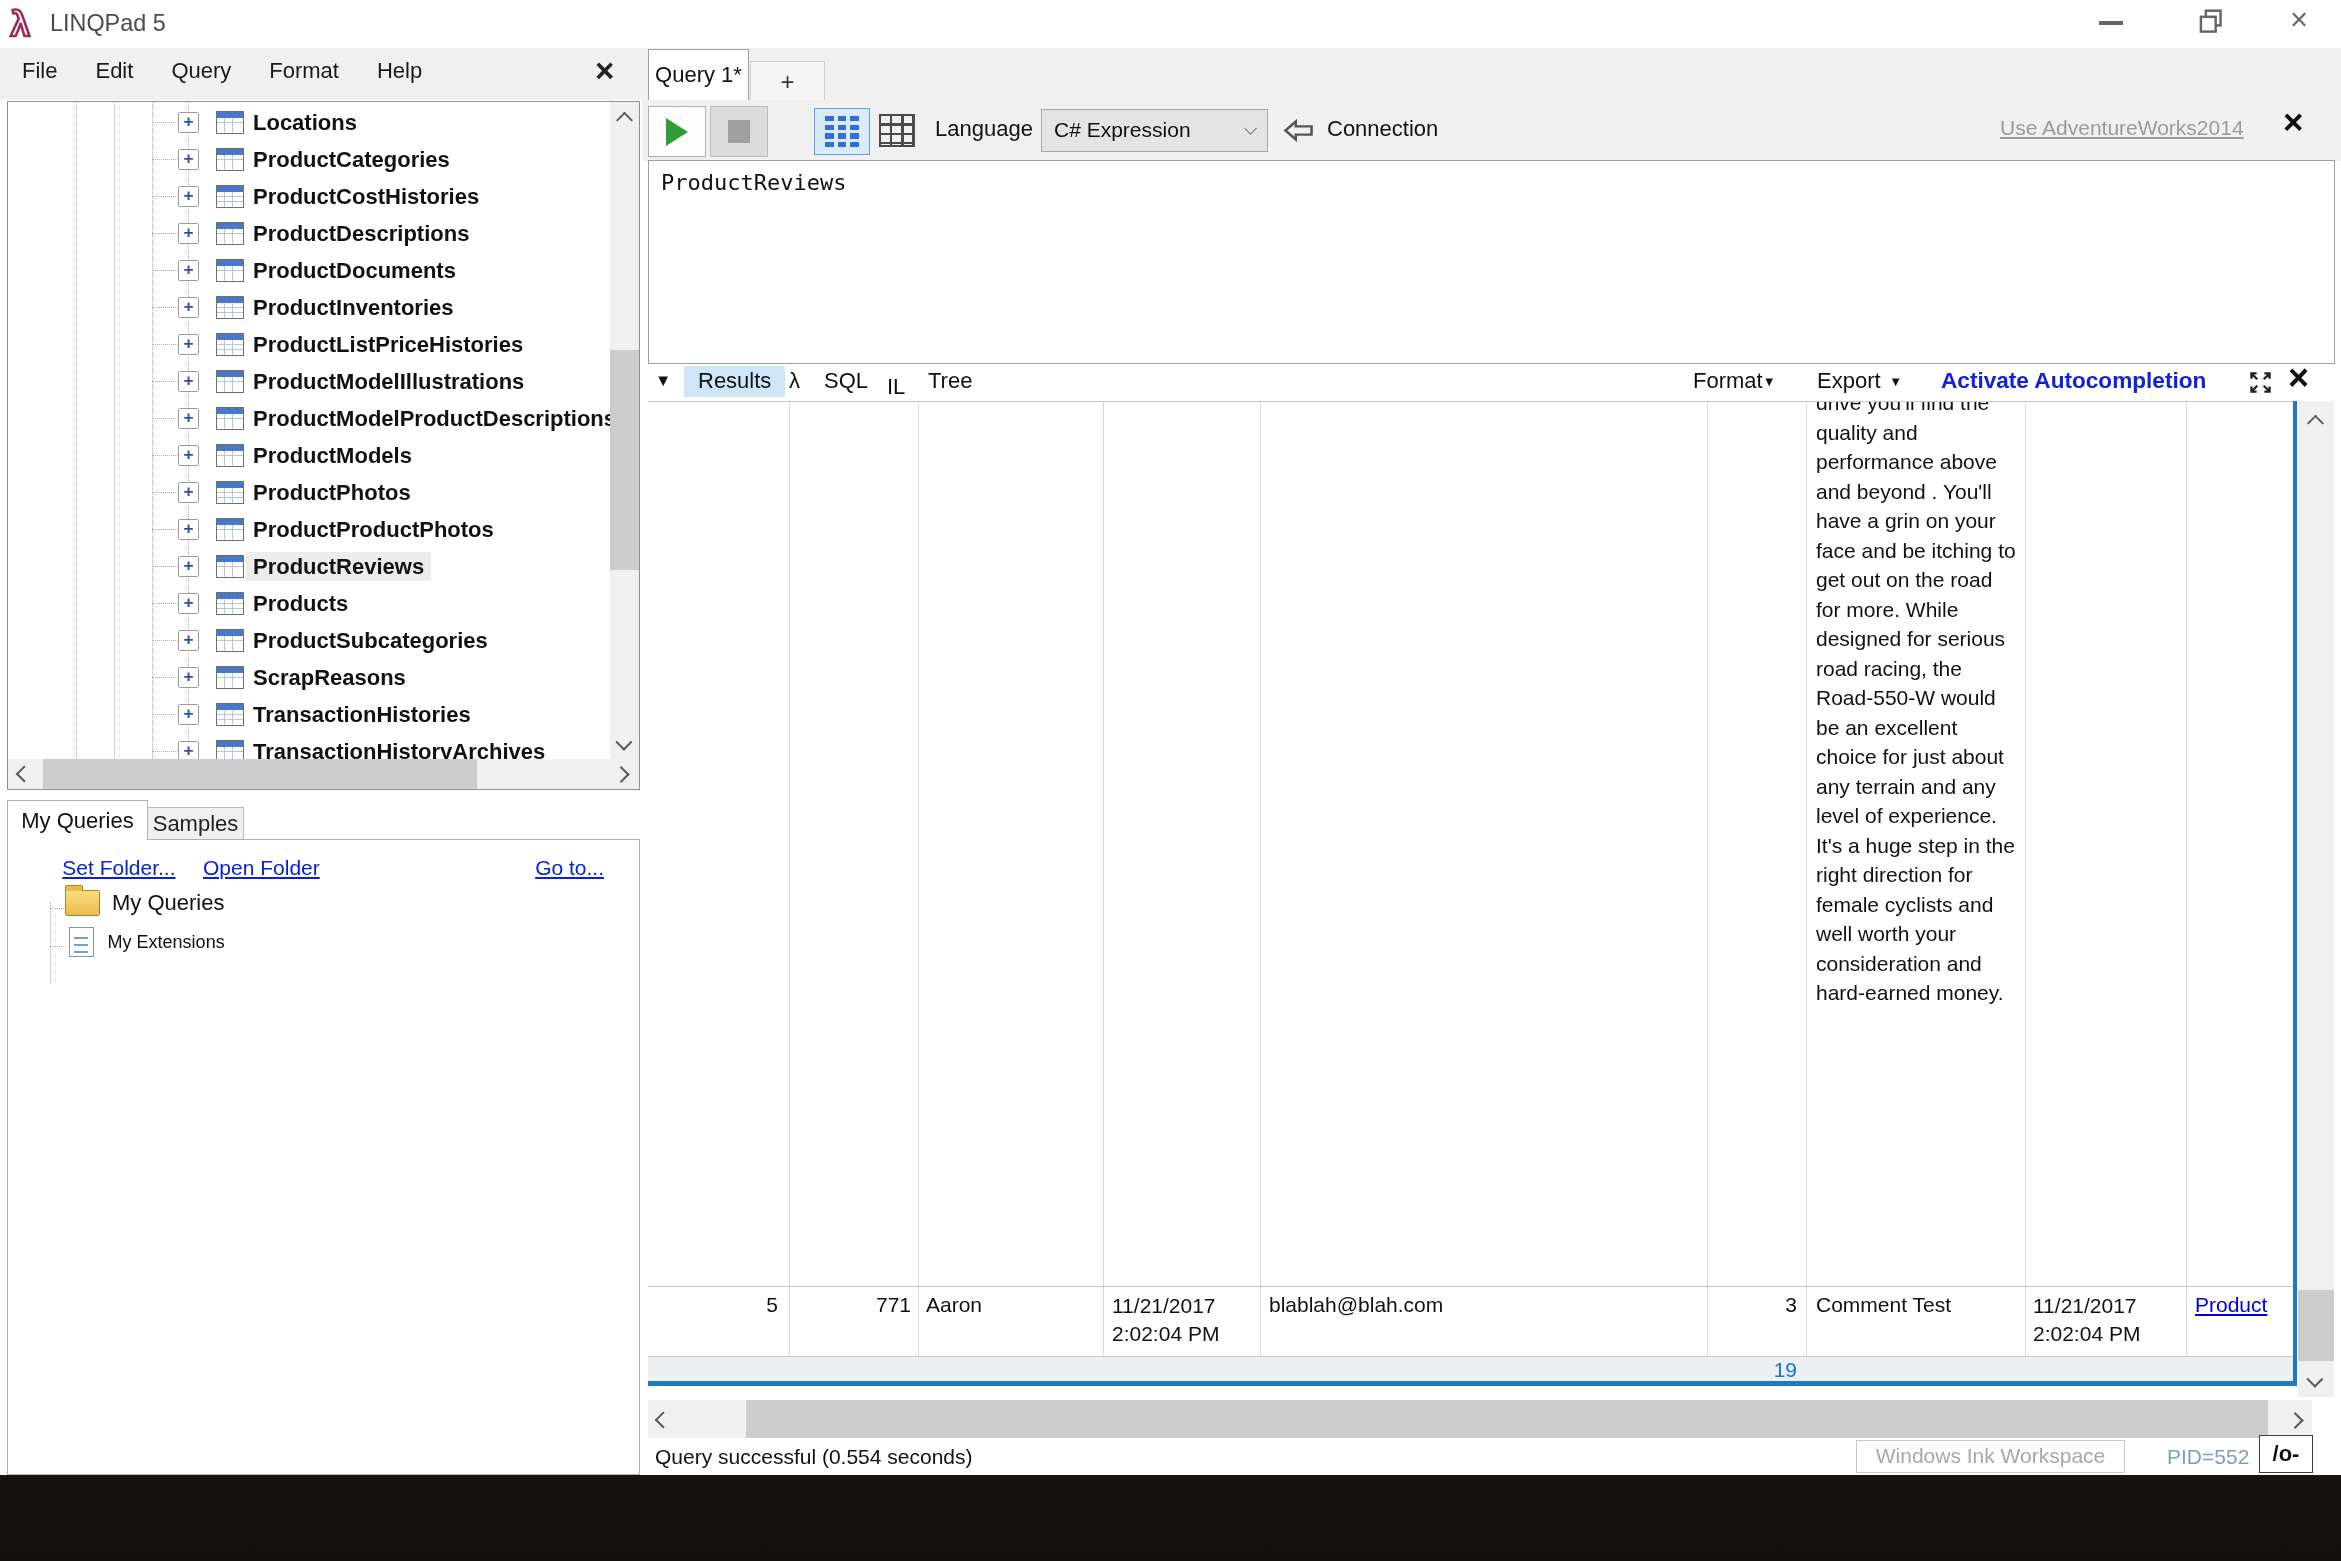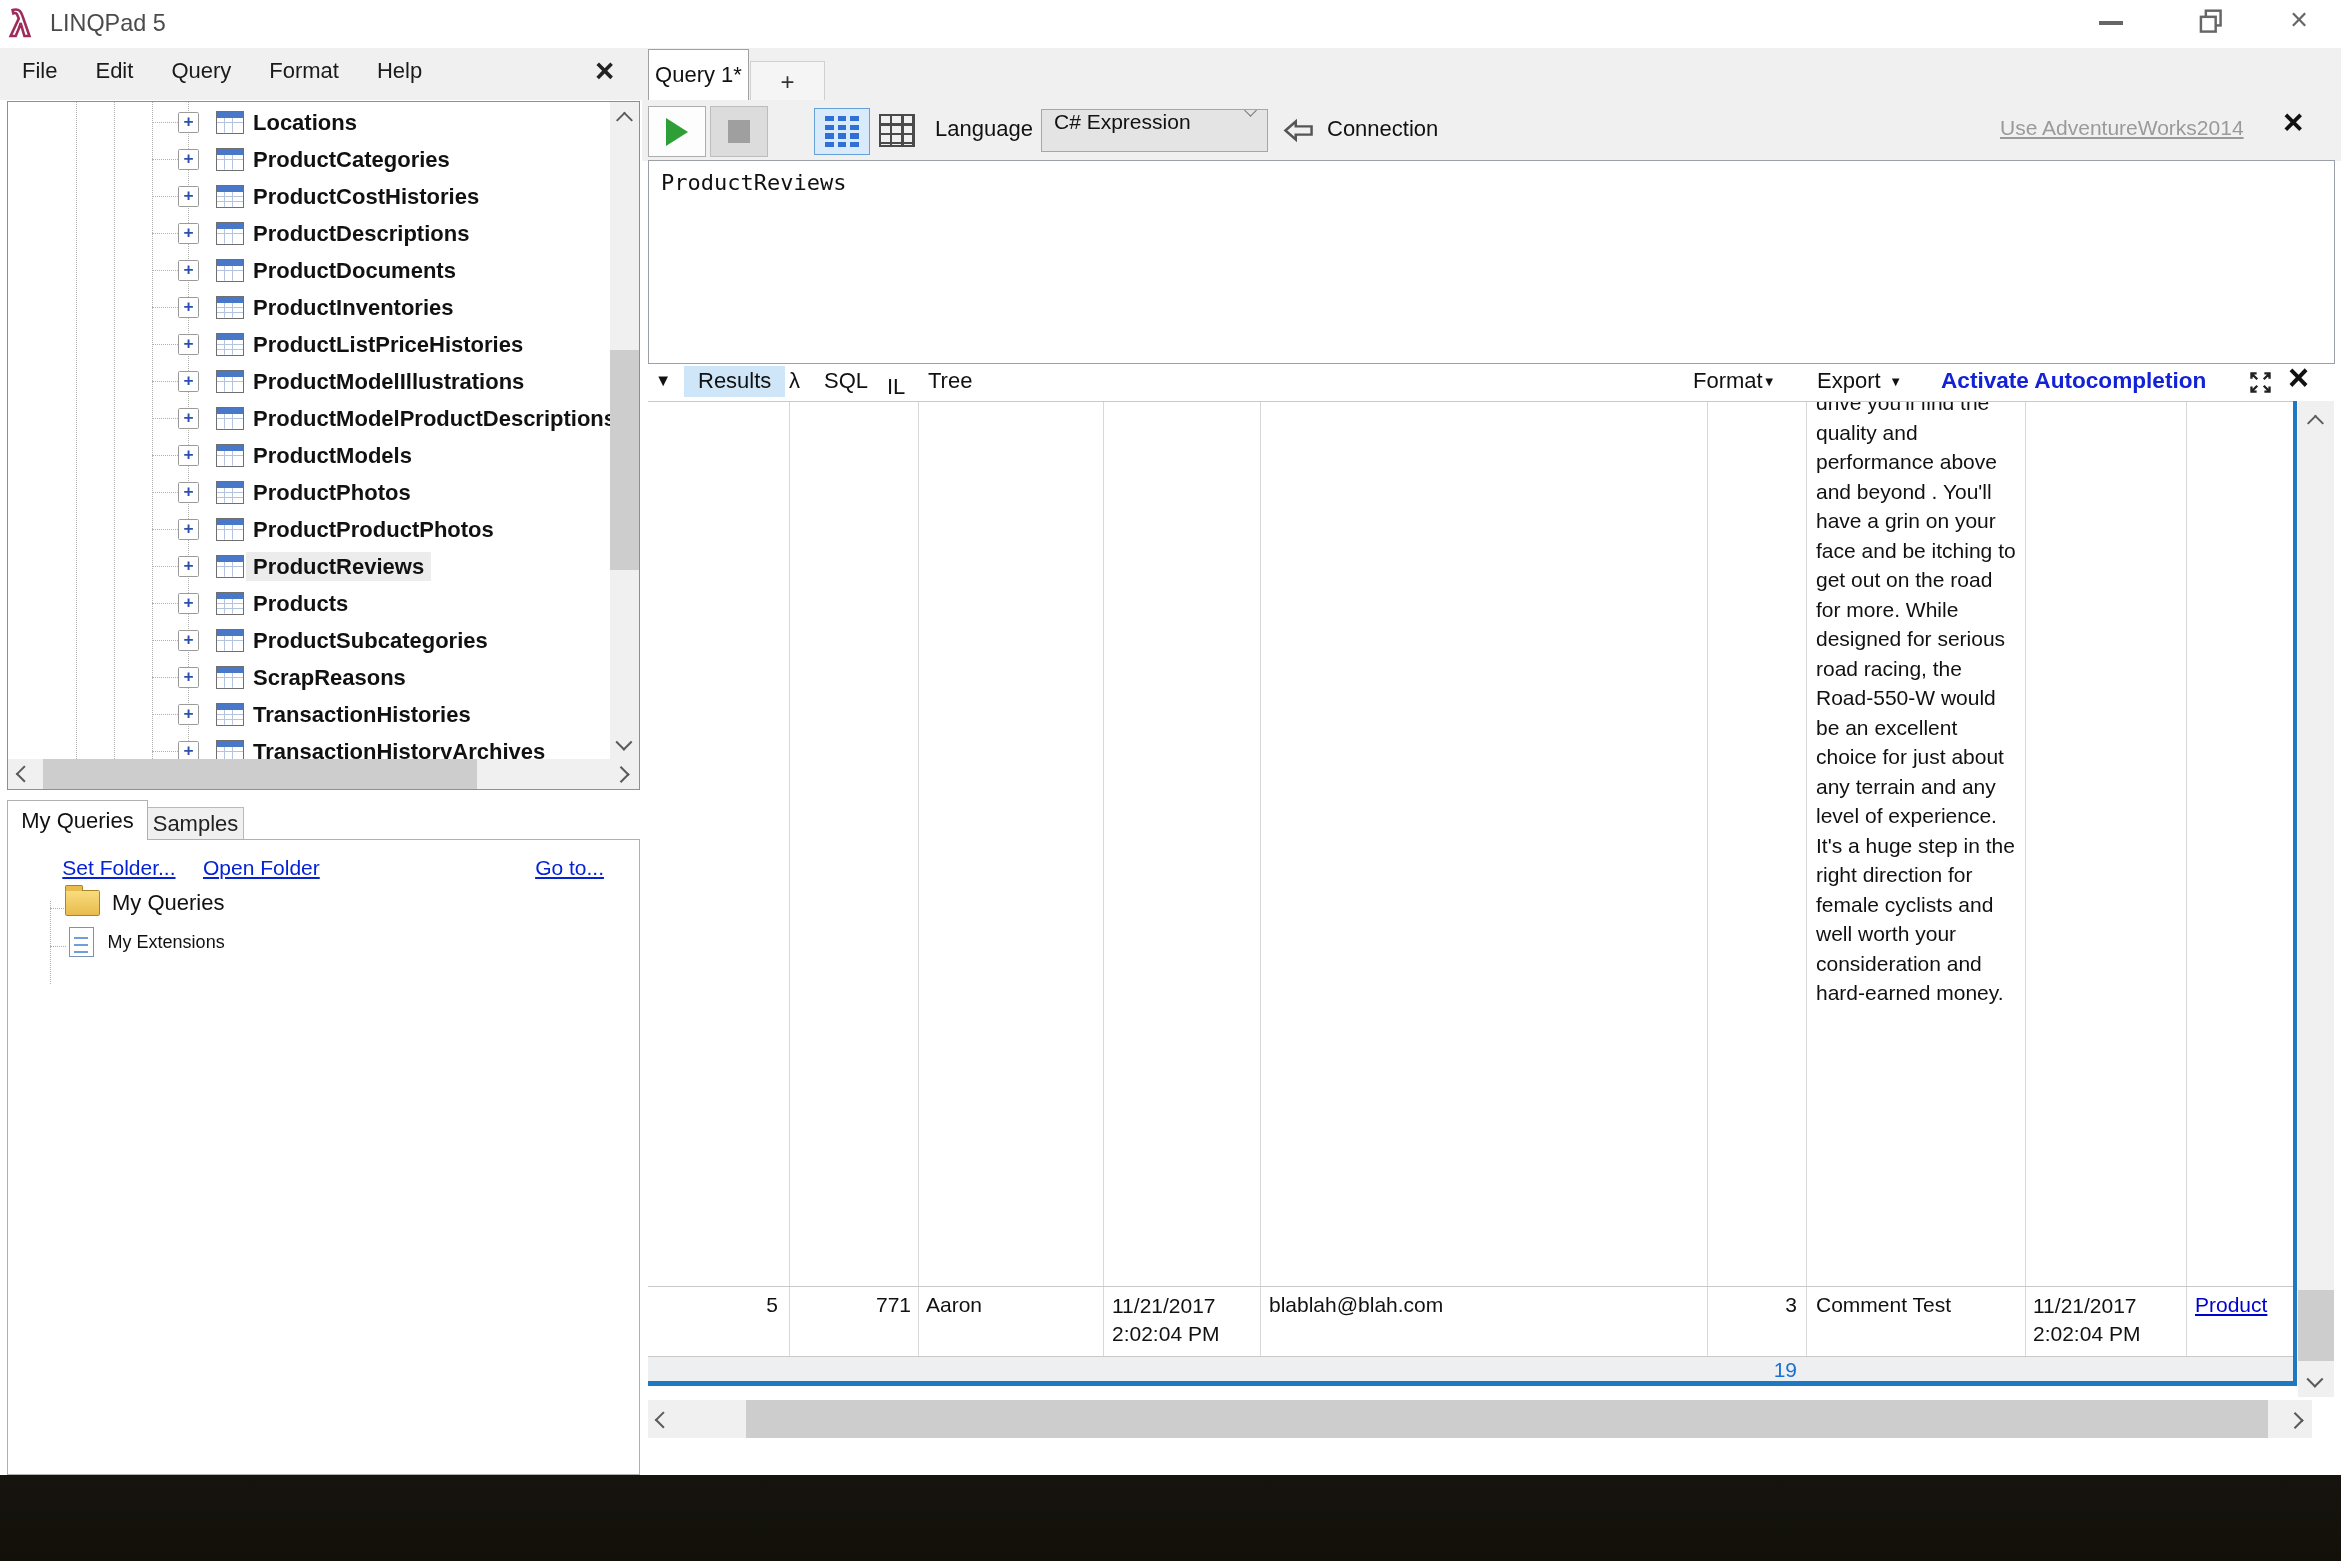--- a/index.html
+++ b/index.html
@@ -20,21 +20,21 @@
   .tblicon{position:absolute;left:208px;top:7.8px;width:26px;height:21px;border:0.9px solid #6f6f6f;background-color:#fff;
     background-image:linear-gradient(#4a78c8,#4a78c8),
       repeating-linear-gradient(to right,transparent 0 7px,#b4c3de 7px 7.8px),
       repeating-linear-gradient(to bottom,transparent 0 4.3px,#b4c3de 4.3px 5.2px);
     background-size:100% 6px,100% 14.7px,100% 14.7px;background-position:0 0,0 6px,0 6px;background-repeat:no-repeat;}
   .tlabel{position:absolute;left:245px;top:6px;font-weight:bold;font-size:22px;white-space:nowrap;}
   .trow.sel .tlabel{background:#ececec;padding:1.7px 7px;left:238px;top:4.3px;}
   .link{color:#0522d6;text-decoration:underline;font-size:21px;white-space:nowrap;margin-left:37px;}
   .graylink{color:#9a9a9a;text-decoration:underline;font-size:21px;white-space:nowrap;}
   .btn{border:0.9px solid #adadad;background:#fdfdfd;display:flex;align-items:center;justify-content:center;}
-  .ddl{background:#e4e4e4;border:0.9px solid #a6a6a6;display:flex;font-size:21px;padding:0 12px;justify-content:space-between;}
+  .ddl{background:#e4e4e4;border:0.9px solid #a6a6a6;display:flex;align-items:center;font-size:21px;padding:0 12px;justify-content:space-between;}
   .gline-v{position:absolute;top:0;width:0.9px;height:979px;background:#d8d8d8;}
   .cell{position:absolute;font-size:21px;line-height:26px;}
   .ralign{text-align:right;}
   .richdash{width:8.7px;height:31px;background:repeating-linear-gradient(to bottom,#2f6fd6 0 5.2px,transparent 5.2px 8.7px);}
 </style>
 </head>
 <body>
 
 <div id="app">
 
@@ -328,20 +328,30 @@
     <div class="sb-thumb ab" style="left:0;top:889px;width:36px;height:71px;"></div>
     <span class="chev down ab" style="left:11.3px;bottom:12px;"></span>
   </div>
 
   <div class="ab sb-track" style="left:648px;top:1400px;width:1664px;height:38px;">
     <span class="chev left ab" style="left:8.7px;top:14px;"></span>
     <div class="sb-thumb ab" style="left:98px;top:0;width:1522px;height:38px;"></div>
     <span class="chev right ab" style="right:10.4px;top:14px;"></span>
   </div>
 
+  <div class="ab" style="left:642px;top:1438px;width:1700px;height:36px;background:#fff;">
+    <span class="ab" style="left:13px;top:7px;font-size:21px;">Query successful  (0.554 seconds)</span>
+    <div class="ab" style="left:1214px;top:1.7px;width:269px;height:33px;background:#fefefe;border:0.9px solid #c8c8c8;box-sizing:border-box;display:flex;align-items:center;justify-content:center;">
+      <span style="font-size:21px;color:#a8a8a8;white-space:nowrap;">Windows Ink Workspace</span>
+    </div>
+    <span class="ab" style="left:1525px;top:7px;font-size:21px;color:#7f9cbf;">PID=552</span>
+    <div class="ab" style="left:1617px;top:-3.5px;width:54px;height:38px;background:#fff;border:1.7px solid #3c3c3c;box-sizing:border-box;display:flex;align-items:center;justify-content:center;">
+      <span style="font-size:22px;font-weight:bold;">/o-</span>
+    </div>
+  </div>
 
   <div class="ab" style="left:0;top:1475px;width:2342px;height:87px;background:linear-gradient(#17140f,#121009);">
     
     
 
     
     
     
     
     

